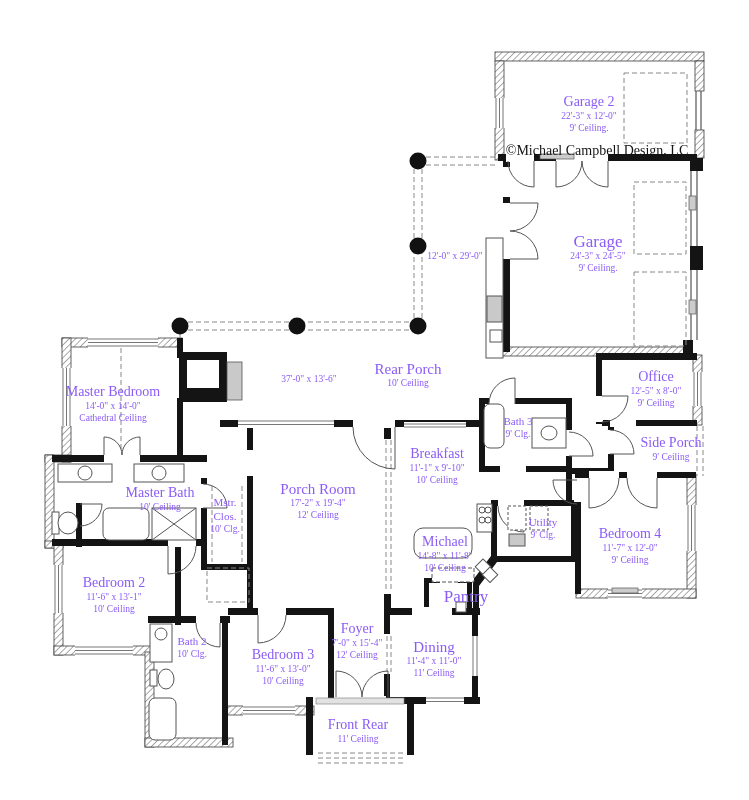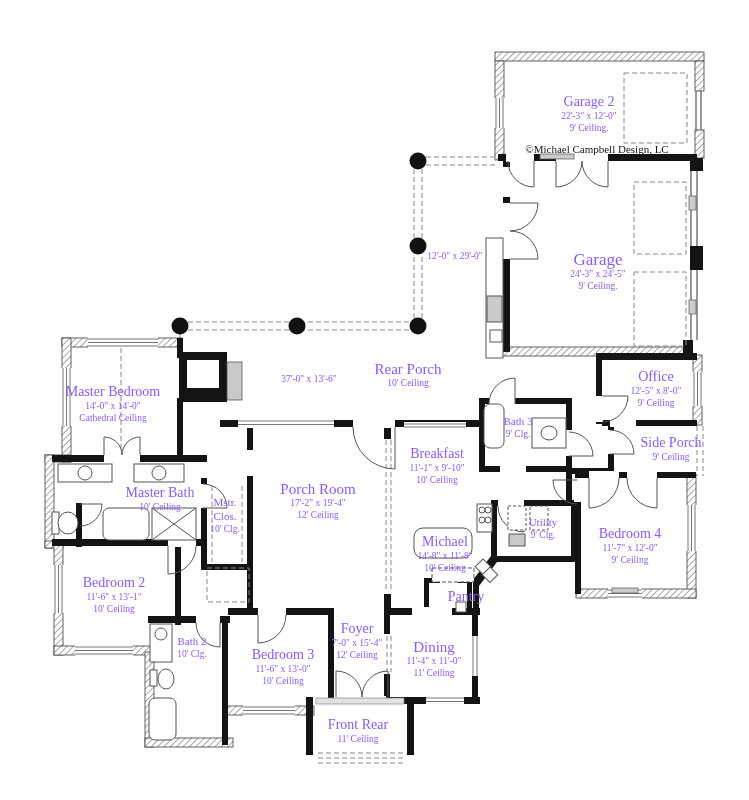--- a/index.html
+++ b/index.html
@@ -4,23 +4,23 @@
 <style>
   html,body{margin:0;padding:0;background:#fff;}
   #plan{position:relative;width:749px;height:800px;background:#ffffff;overflow:hidden;
         font-family:"Liberation Serif","DejaVu Serif",serif;}
   #plan svg{position:absolute;left:0;top:0;}
   .lbl{position:absolute;transform:translateX(-50%);text-align:center;white-space:nowrap;color:#8b5cf6;}
   .nm{font-size:14px;line-height:16px;}
   .lg{font-size:17px;}
   .md2{font-size:15px;}
   .sm{font-size:11px;line-height:14px;}
-  .xs{font-size:14px;line-height:13px;margin-left:28px;}
+  .xs{font-size:17px;line-height:13px;margin-left:28px;}
   .dm{font-size:9.5px;line-height:12px;}
-  .copyright{position:absolute;transform:translateX(-50%);font-size:11px;color:#141414;white-space:nowrap;}
+  .copyright{position:absolute;transform:translateX(-50%);font-size:14px;color:#141414;white-space:nowrap;}
 </style>
 </head>
 <body>
 
 <div id="plan">
 
 <svg width="749" height="800" viewBox="0 0 749 800" aria-hidden="true">
   <defs>
     <pattern id="hatch" width="4.5" height="4.5" patternUnits="userSpaceOnUse" patternTransform="rotate(45)">
       <rect width="4.5" height="4.5" fill="#ffffff"></rect>
@@ -293,21 +293,21 @@
 </svg>
 
 <div class="lbl" style="left:589px;top:94px">
   <div class="nm">Garage 2</div>
   <div class="dm">22'-3" x 12'-0"</div>
   <div class="dm">9' Ceiling.</div>
 </div>
 
 <div class="copyright" style="left:597px;top:143px">©Michael Campbell Design, LC</div>
 
-<div class="lbl" style="left:598px;top:252px">
+<div class="lbl" style="left:598px;top:234px">
   <div class="nm lg">Garage</div>
   <div class="dm">24'-3" x 24'-5"</div>
   <div class="dm">9' Ceiling.</div>
 </div>
 
 <div class="lbl dm" style="left:455px;top:250px">12'-0" x 29'-0"</div>
 
 <div class="lbl" style="left:408px;top:361px">
   <div class="nm md2">Rear Porch</div>
   <div class="dm">10' Ceiling</div>

